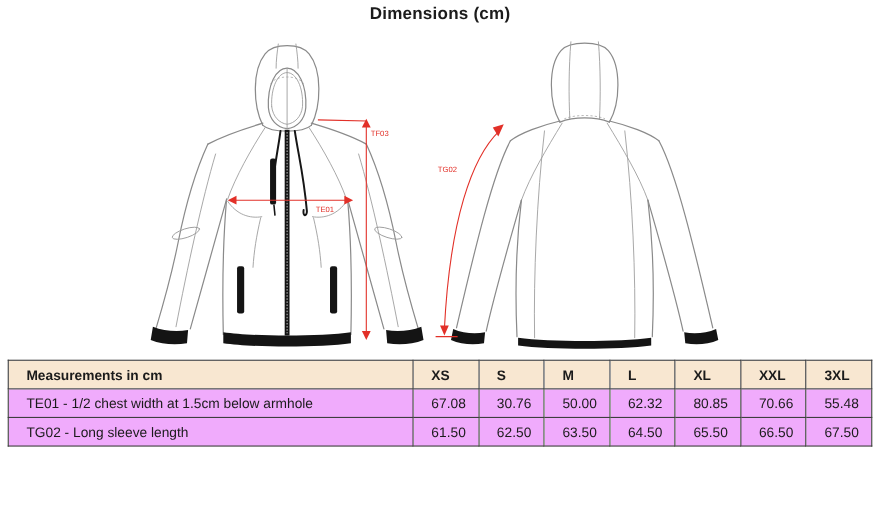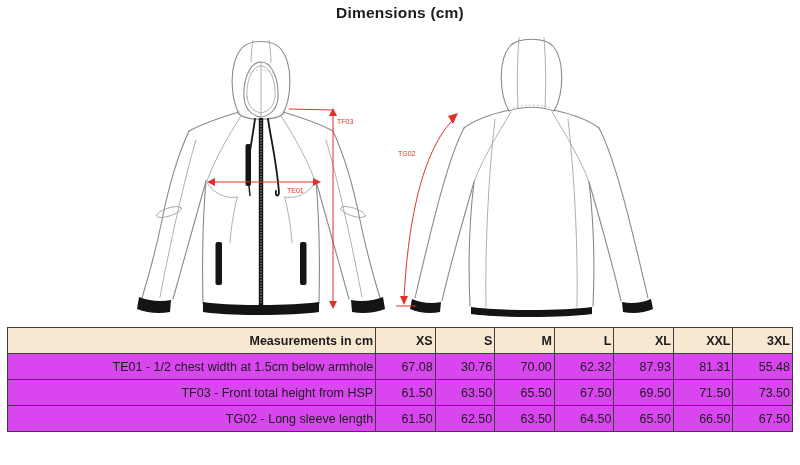--- a/index.html
+++ b/index.html
@@ -24,33 +24,33 @@
   table.measure{
     position:absolute;top:327px;left:7px;
     width:786px;
     border-collapse:collapse;
     table-layout:fixed;
     font-size:12.5px;
   }
   table.measure td, table.measure th{
     border:1px solid #3e3e3e;
     height:25px;
-    text-align:right;
+    text-align:left;
     vertical-align:middle;
-    padding:0 2px;
+    padding:0 16px;
     white-space:nowrap;
     overflow:hidden;
   }
   table.measure{border:1.5px solid #3e3e3e;}
   table.measure th{
     background:#f8e7d1;
     font-weight:bold;
     color:#1b1b1b;
   }
-  table.measure td{background:#d946ef;color:#1b1b1b;}
+  table.measure td{background:#f0abfc;color:#1b1b1b;}
   col.c-label{width:46.9%;}
 
   
   .ol{fill:none;stroke:#8a8a8a;stroke-width:1.1;stroke-linecap:round;stroke-linejoin:round;}
   .seam{fill:none;stroke:#9c9c9c;stroke-width:0.8;stroke-linecap:round;}
   .stitch{fill:none;stroke:#a5a5a5;stroke-width:0.7;stroke-dasharray:2 2;}
   .blk{fill:#141414;stroke:none;}
   .cord{fill:none;stroke:#161616;stroke-width:1.8;stroke-linecap:round;}
   .red{stroke:#e23028;stroke-width:1;fill:none;}
   .redfill{fill:#e23028;stroke:none;}
@@ -189,35 +189,25 @@
         <th>XL</th>
         <th>XXL</th>
         <th>3XL</th>
       </tr>
     </thead>
     <tbody>
       <tr>
         <td>TE01 - 1/2 chest width at 1.5cm below armhole</td>
         <td>67.08</td>
         <td>30.76</td>
-        <td>70.00</td>
+        <td>50.00</td>
         <td>62.32</td>
-        <td>87.93</td>
-        <td>81.31</td>
+        <td>80.85</td>
+        <td>70.66</td>
         <td>55.48</td>
-      </tr>
-      <tr>
-        <td>TF03 - Front total height from HSP</td>
-        <td>61.50</td>
-        <td>63.50</td>
-        <td>65.50</td>
-        <td>67.50</td>
-        <td>69.50</td>
-        <td>71.50</td>
-        <td>73.50</td>
       </tr>
       <tr>
         <td>TG02 - Long sleeve length</td>
         <td>61.50</td>
         <td>62.50</td>
         <td>63.50</td>
         <td>64.50</td>
         <td>65.50</td>
         <td>66.50</td>
         <td>67.50</td>

